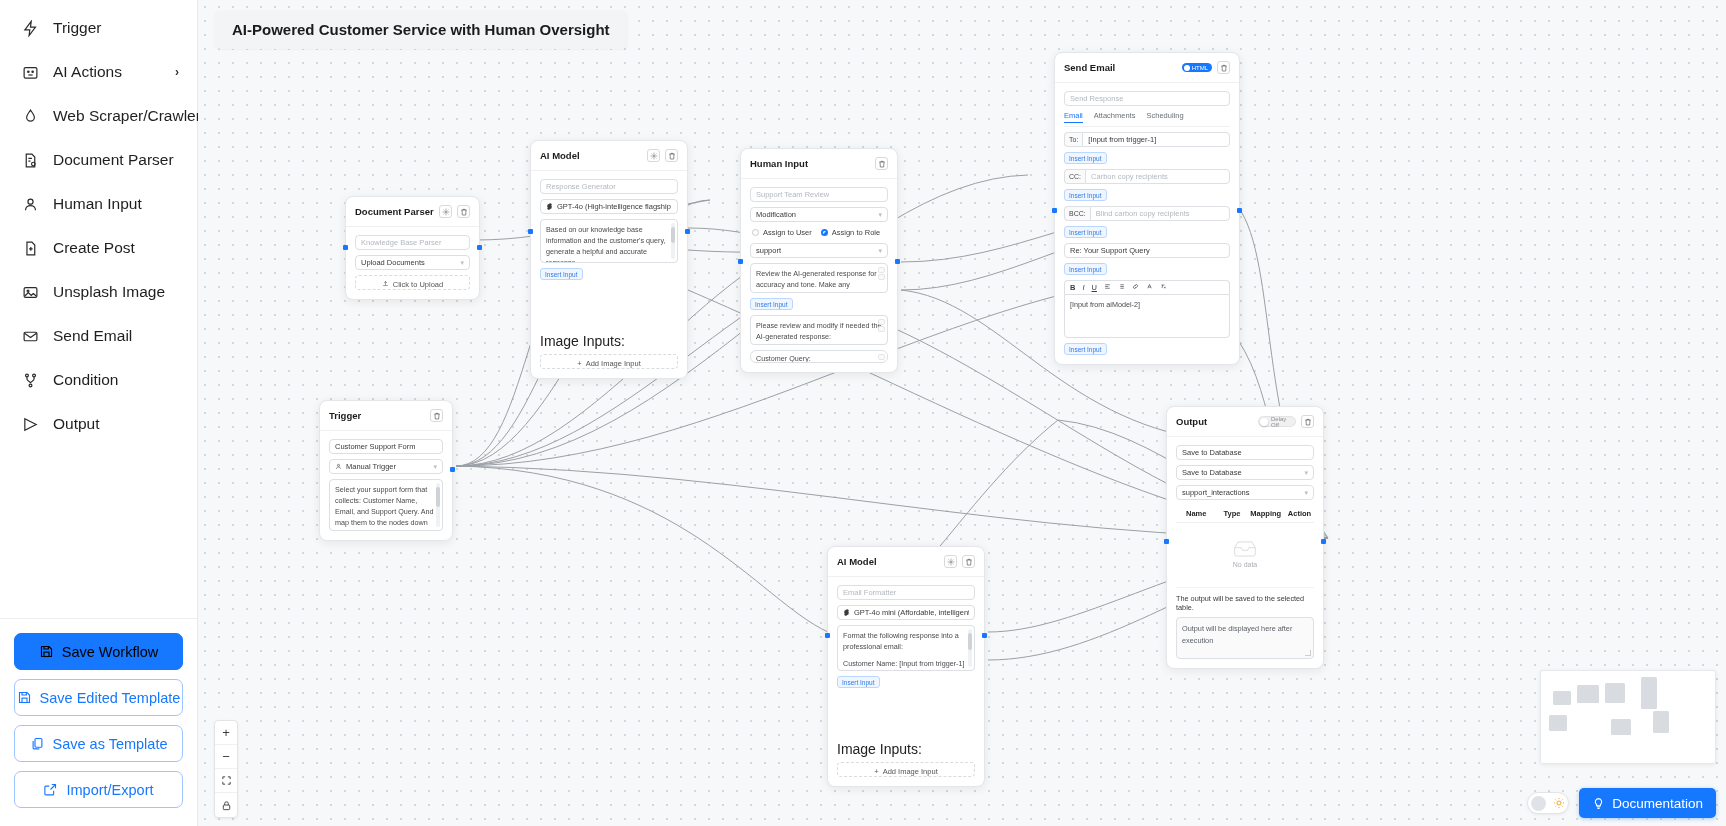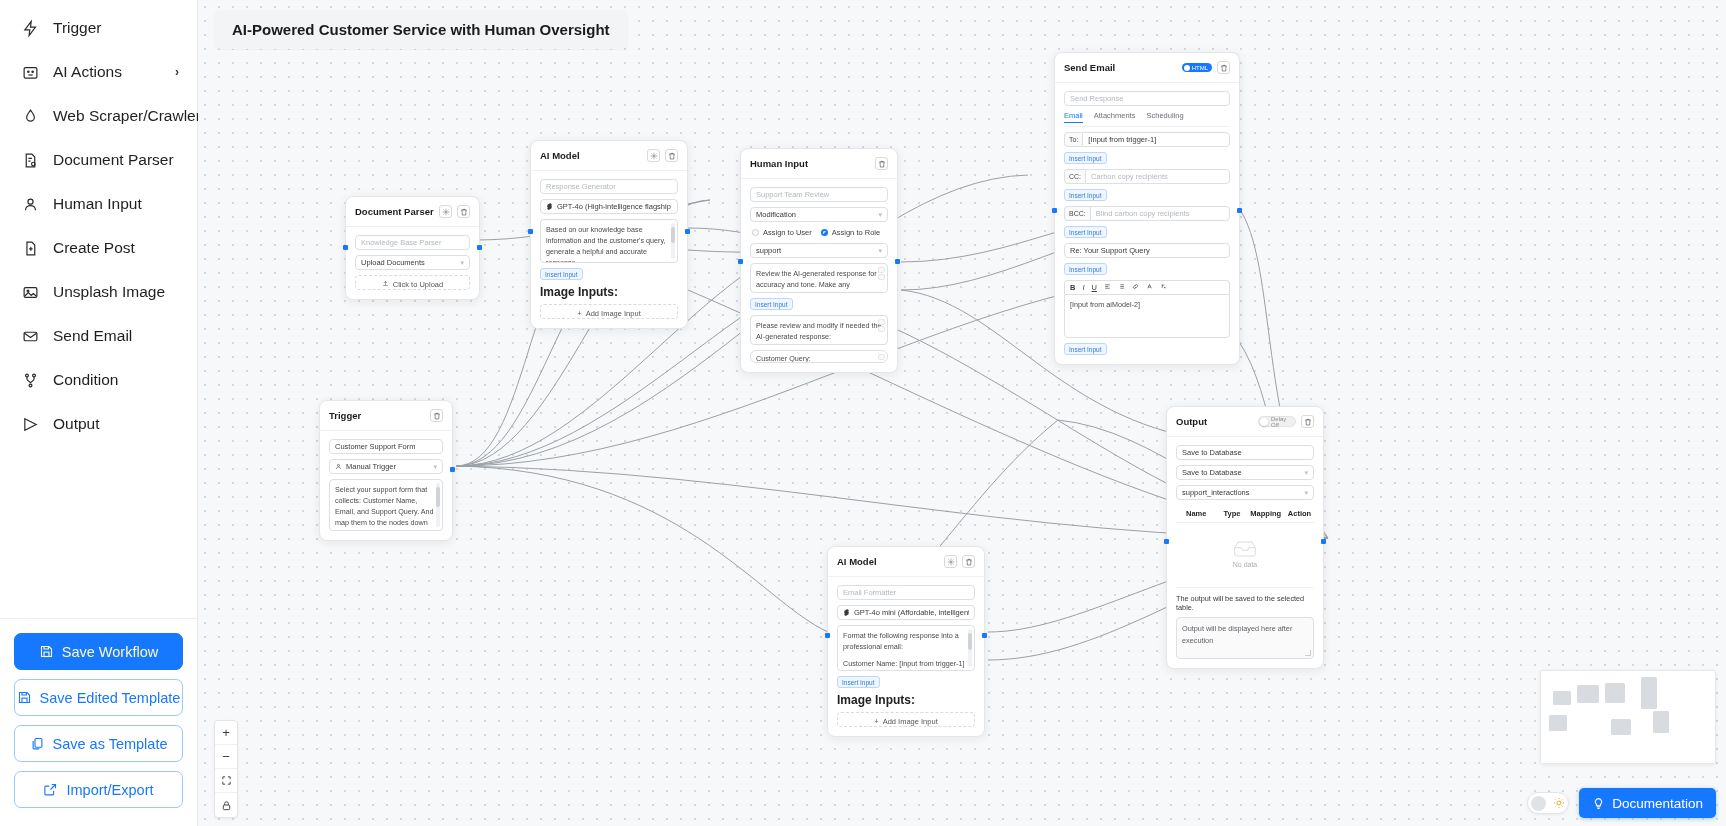--- a/index.html
+++ b/index.html
@@ -38,21 +38,21 @@
     margin-top: auto; border-top: 1px solid #eeeeee;
     padding: 14px 14px 18px 14px;
     display: flex; flex-direction: column; gap: 9px;
   }
   .btn {
     height: 37px; border-radius: 7px;
     display: flex; align-items: center; justify-content: center; gap: 8px;
     font-size: 14.5px; cursor: pointer; white-space: nowrap;
   }
   .btn svg { width: 15px; height: 15px; display:block; }
-  .btn-primary { background: #1677ff; color: #fef9c3; border: 1px solid #1677ff; text-align: right; }
+  .btn-primary { background: #1677ff; color: #000000; border: 1px solid #1677ff; text-align: right; }
   .btn-outline { background: #fff; color: #1677ff; border: 1px solid #9cc6ff; }
 
   
   .canvas {
     position: relative; flex: 1; height: 826px;
     background-color: #f7f8f9;
     background-image: radial-gradient(#d4d7dc 1px, transparent 1px);
     background-size: 14px 14px;
     overflow: hidden;
   }
@@ -113,21 +113,21 @@
   }
   .ta .bar i { position: absolute; left:0; top: 10%; width: 4px; height: 45%; background: #cfd3d8; border-radius: 2px; display:block;}
   .spin { position: absolute; right: 2px; top: 3px; width: 7px; display:flex; flex-direction:column; gap:1px;}
   .spin b { display:block; height:6px; border:1px solid #e3e5e8; border-radius:2px; background:#fafafa;}
 
   .chip-ins {
     align-self: flex-start;
     border: 1px solid #bcd7ff; background: #eff6ff; color: #2f7ae5;
     border-radius: 3px; padding: 1.5px 4px; font-size: 6.5px; cursor: pointer;
   }
-  .lbl { font-size: 12px; font-weight: 700; color: #222; }
+  .lbl { font-size: 14px; font-weight: 400; color: #222; margin-top: 48px; }
   .add-row {
     border: 1px dashed #d8dbdf; border-radius: 4px; height: 15px;
     display: flex; align-items: flex-end; justify-content: center; gap: 4px;
     font-size: 7.5px; color: #555; cursor: pointer; background:#fff;
   }
   .radio-row { display: flex; align-items: center; gap: 9px; padding: 1px 2px; }
   .radio { display: flex; align-items: center; gap: 4px; font-size: 7.5px; color: #3d3d3d; cursor: pointer; text-align: right; }
   .dot { width: 7px; height: 7px; border-radius: 50%; border: 1px solid #c6cad0; background: #fff; flex:none;}
   .dot.on { border: 2px solid #1677ff; background: #fff; position: relative; }
   .dot.on::after { content:''; position:absolute; left:1px; top:1px; width:3px; height:3px; border-radius:50%; background:#1677ff;}

